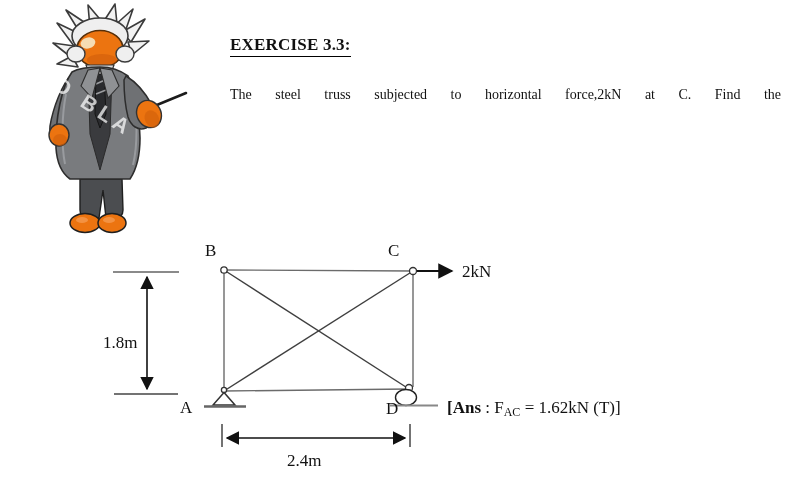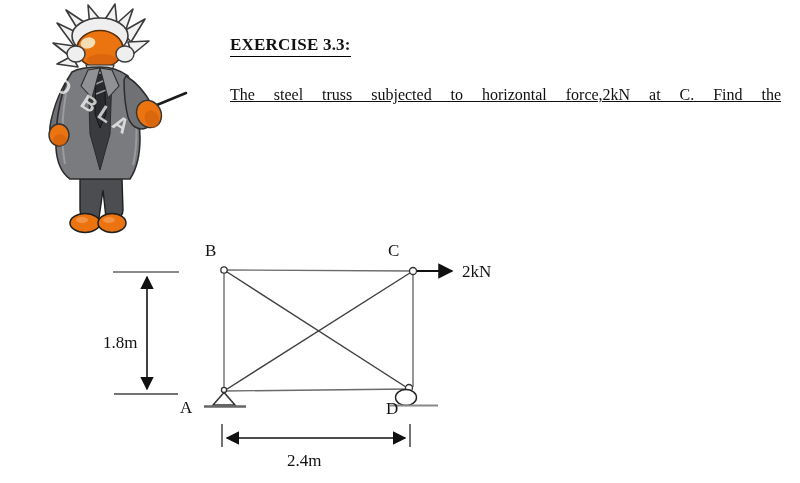--- a/index.html
+++ b/index.html
@@ -6,21 +6,21 @@
   .page{position:relative;width:800px;height:483px;background:#ffffff;overflow:hidden;
         font-family:"Liberation Serif","DejaVu Serif",serif;color:#111;}
 
   .mascot{position:absolute;left:22px;top:2px;width:195px;height:233px;}
 
   .title-wrap{position:absolute;left:230px;top:35px;}
   .title{display:inline-block;font-size:17px;font-weight:bold;letter-spacing:.2px;
          border-bottom:1.7px solid #000;padding-bottom:1px;}
 
   .body-text{position:absolute;left:230px;top:84px;width:551px;
-             font-size:16px;line-height:22px;text-decoration:underline;}
+             font-size:14px;line-height:22px;}
   .line.j{text-align:justify;text-align-last:justify;}
 
   .truss{position:absolute;left:0;top:230px;}
   .lbl{font-family:"Liberation Serif","DejaVu Serif",serif;font-size:17px;fill:#111;}
 
   .answer{position:absolute;left:447px;top:398px;font-size:17px;white-space:nowrap;}
   .answer .b{font-weight:bold;}
   .answer sub{font-size:12px;vertical-align:-3px;}
 
   .wm{font-family:"Liberation Sans","DejaVu Sans",sans-serif;font-weight:bold;
@@ -158,14 +158,17 @@
       <line x1="227" y1="208" x2="405" y2="208" stroke="#111" stroke-width="1.6" marker-start="url(#arr)" marker-end="url(#arr)"></line>
     </g>
     <text class="lbl" x="287" y="236">2.4m</text>
 
     <text class="lbl" x="205" y="26">B</text>
     <text class="lbl" x="388" y="26">C</text>
     <text class="lbl" x="180" y="183">A</text>
     <text class="lbl" x="386" y="184">D</text>
   </svg>
 
+  <div class="answer">
+    <span class="b">[Ans</span><span> : F</span><sub>AC</sub><span> = 1.62kN (T)]</span>
+  </div>
 
 </div>
 
 </body></html>

